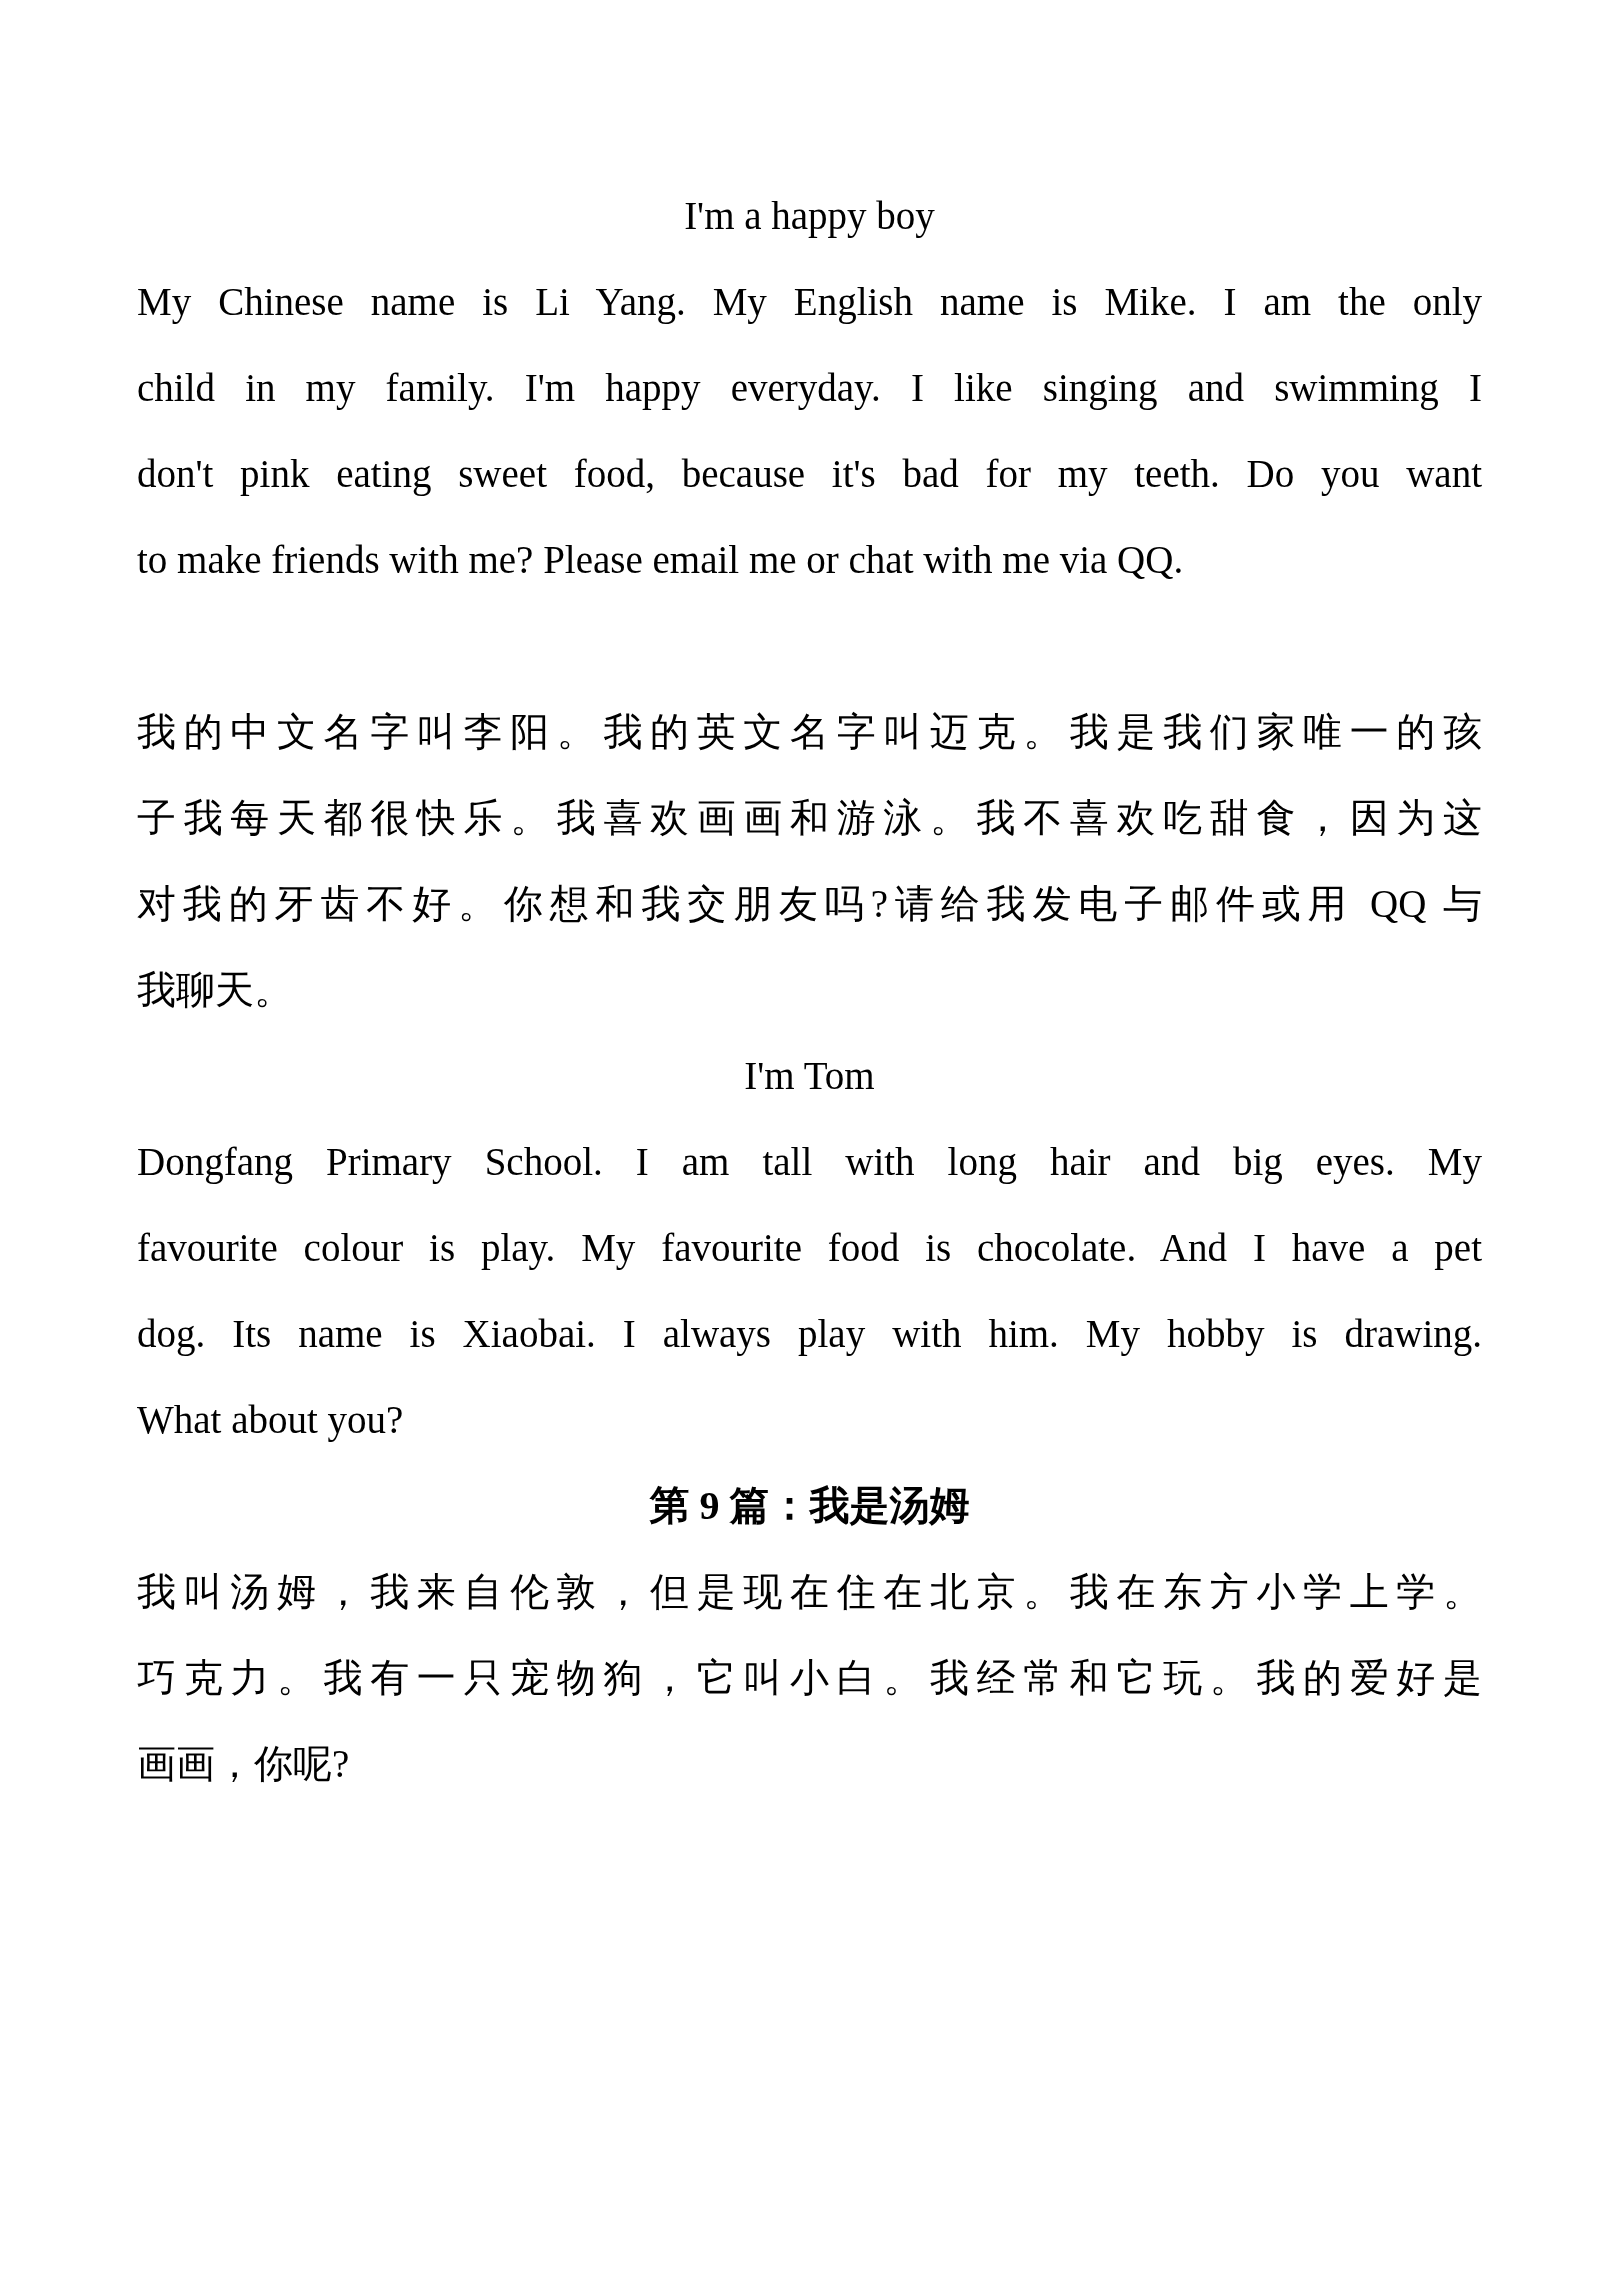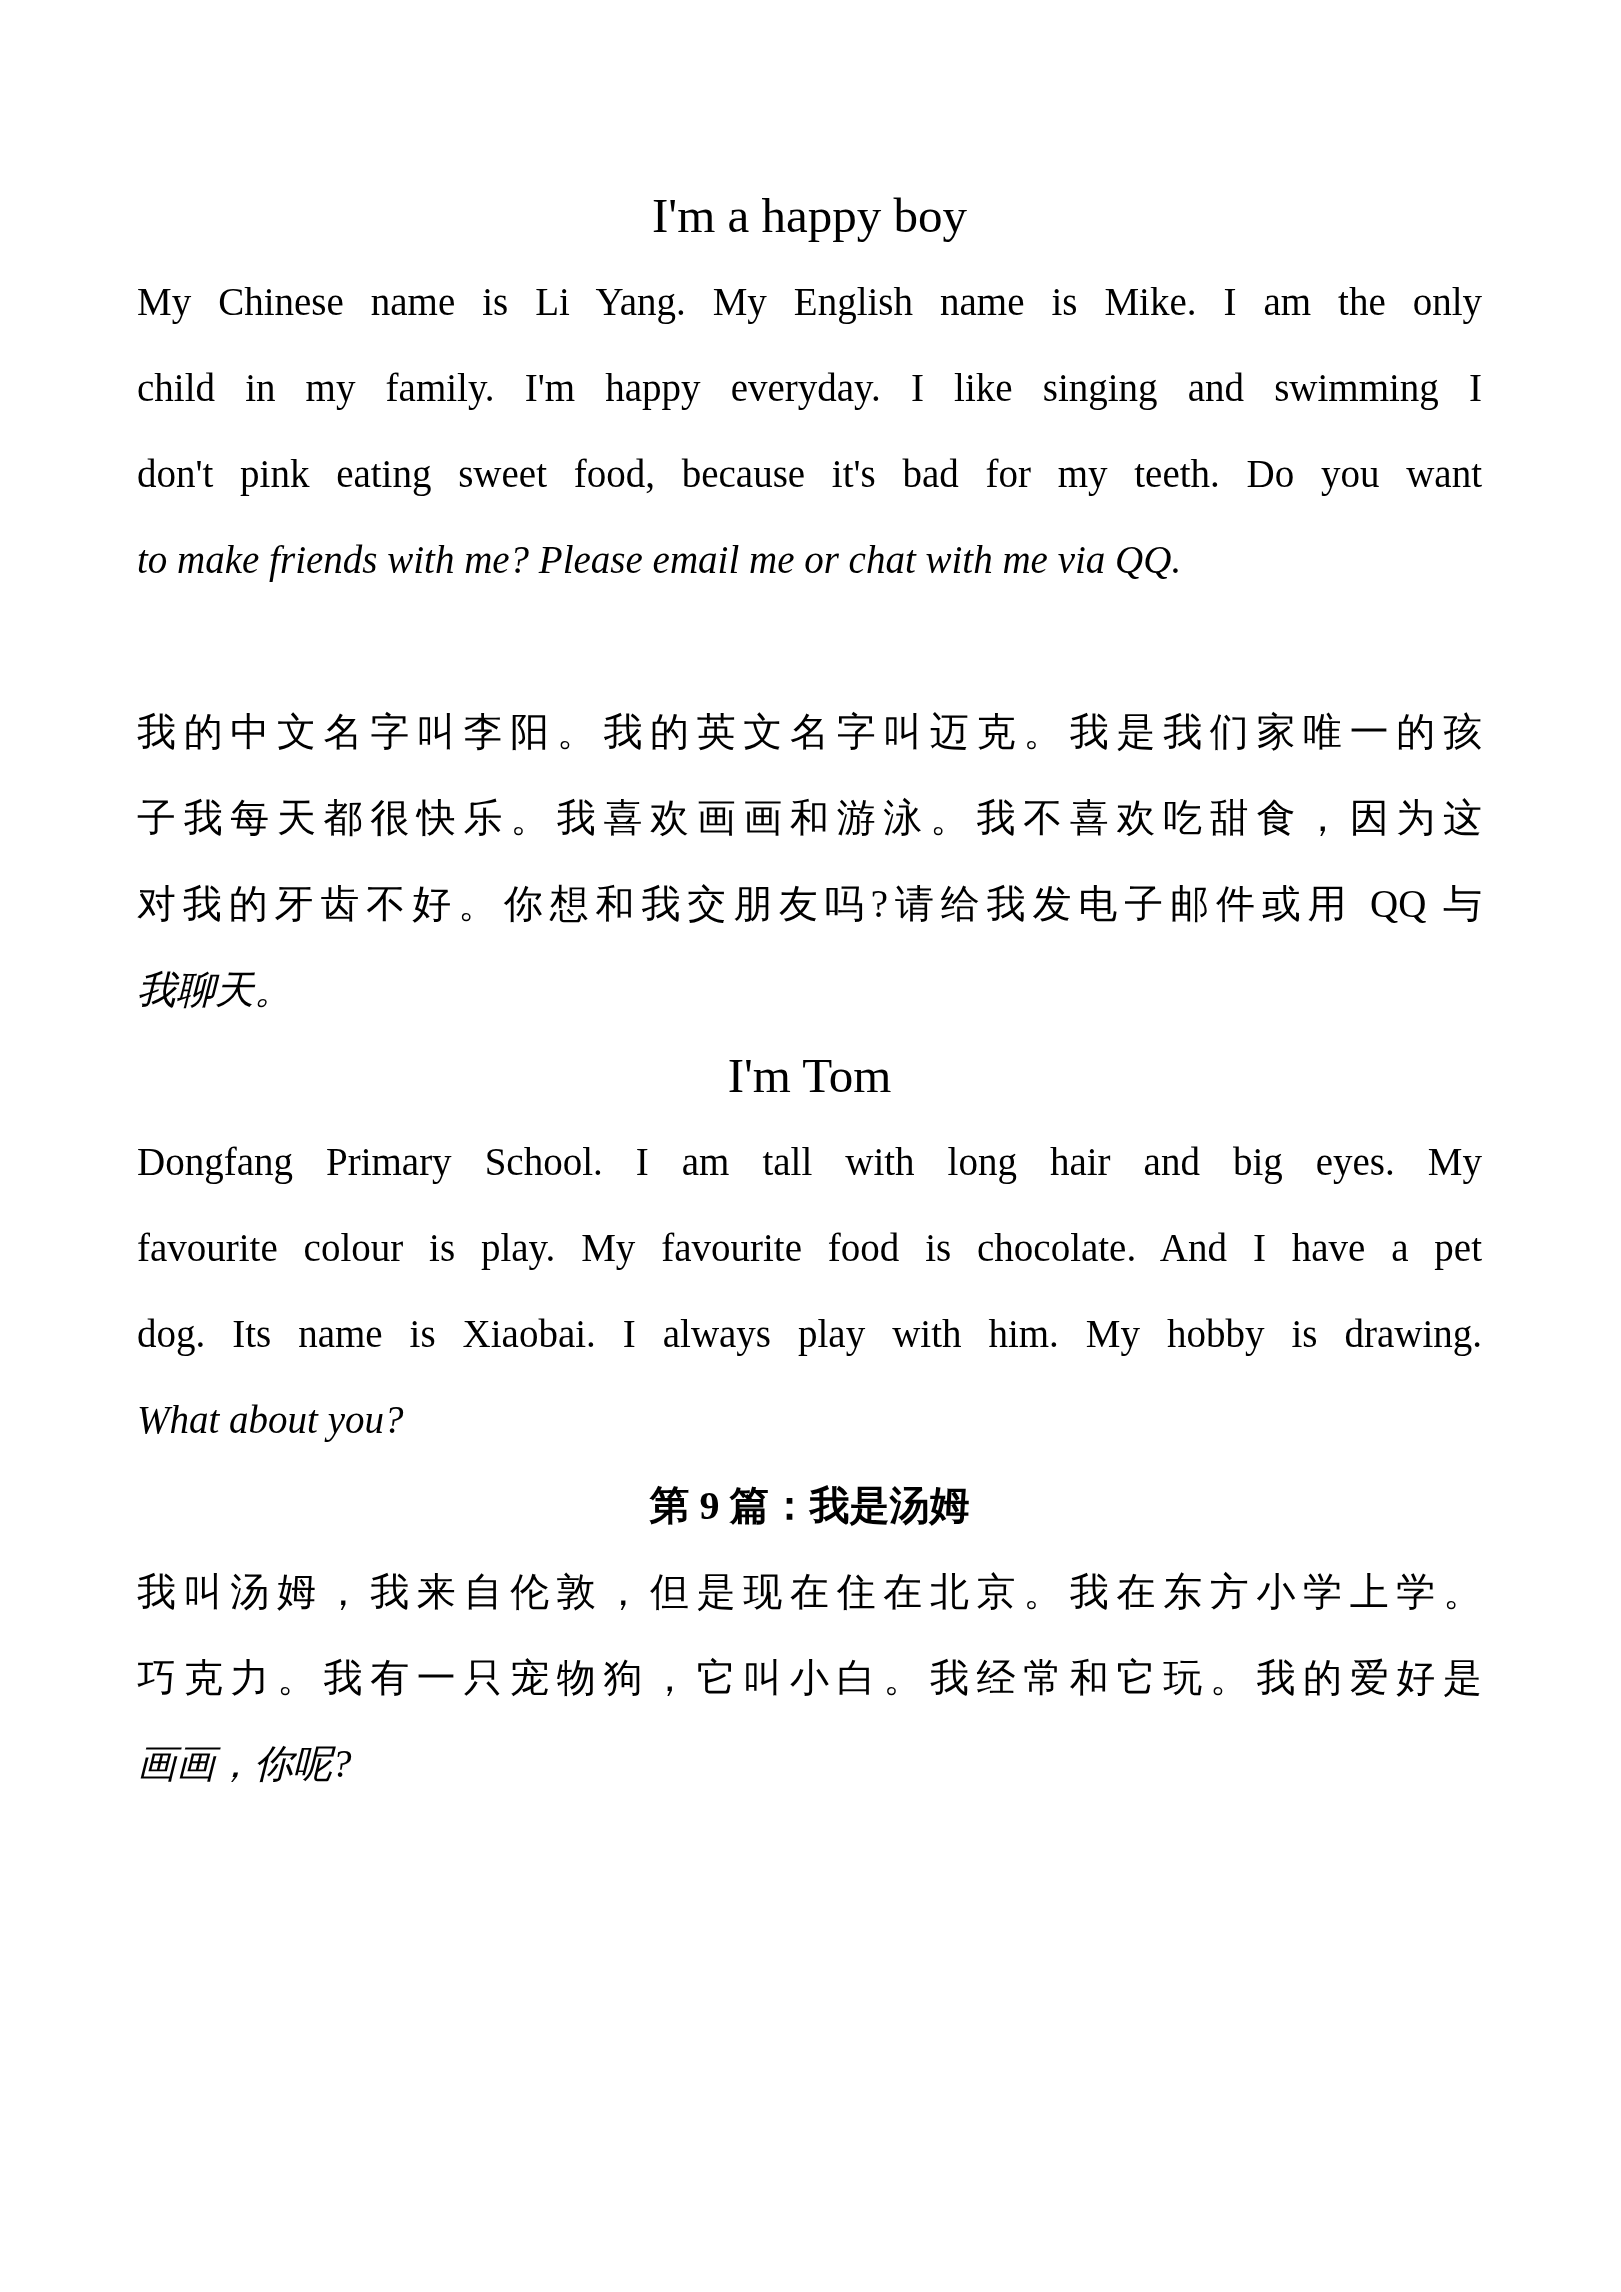--- a/index.html
+++ b/index.html
@@ -14,38 +14,37 @@
     width: 1621px;
     height: 2293px;
     background: #ffffff;
     padding: 173px 139px 0 137px;
     font-size: 39px;
     line-height: 86px;
   }
   .heading-en {
     text-align: center;
     font-weight: normal;
-    font-size: 49px;
+    font-size: 39px;
     line-height: 86px;
     font-family: Liberation Serif, serif;
   }
   .heading-zh {
     text-align: center;
     font-weight: bold;
     font-size: 40px;
     line-height: 86px;
   }
   .para .line {
     text-align: justify;
     text-align-last: justify;
   }
   .para .line:last-child {
     text-align: justify;
     text-align-last: left;
-    font-style: italic;
   }
   .para-zh .line {
     text-justify: inter-character;
   }
   .blank-line { height: 86px; }
 </style>
 </head>
 <body>
 
 <div class="page">

